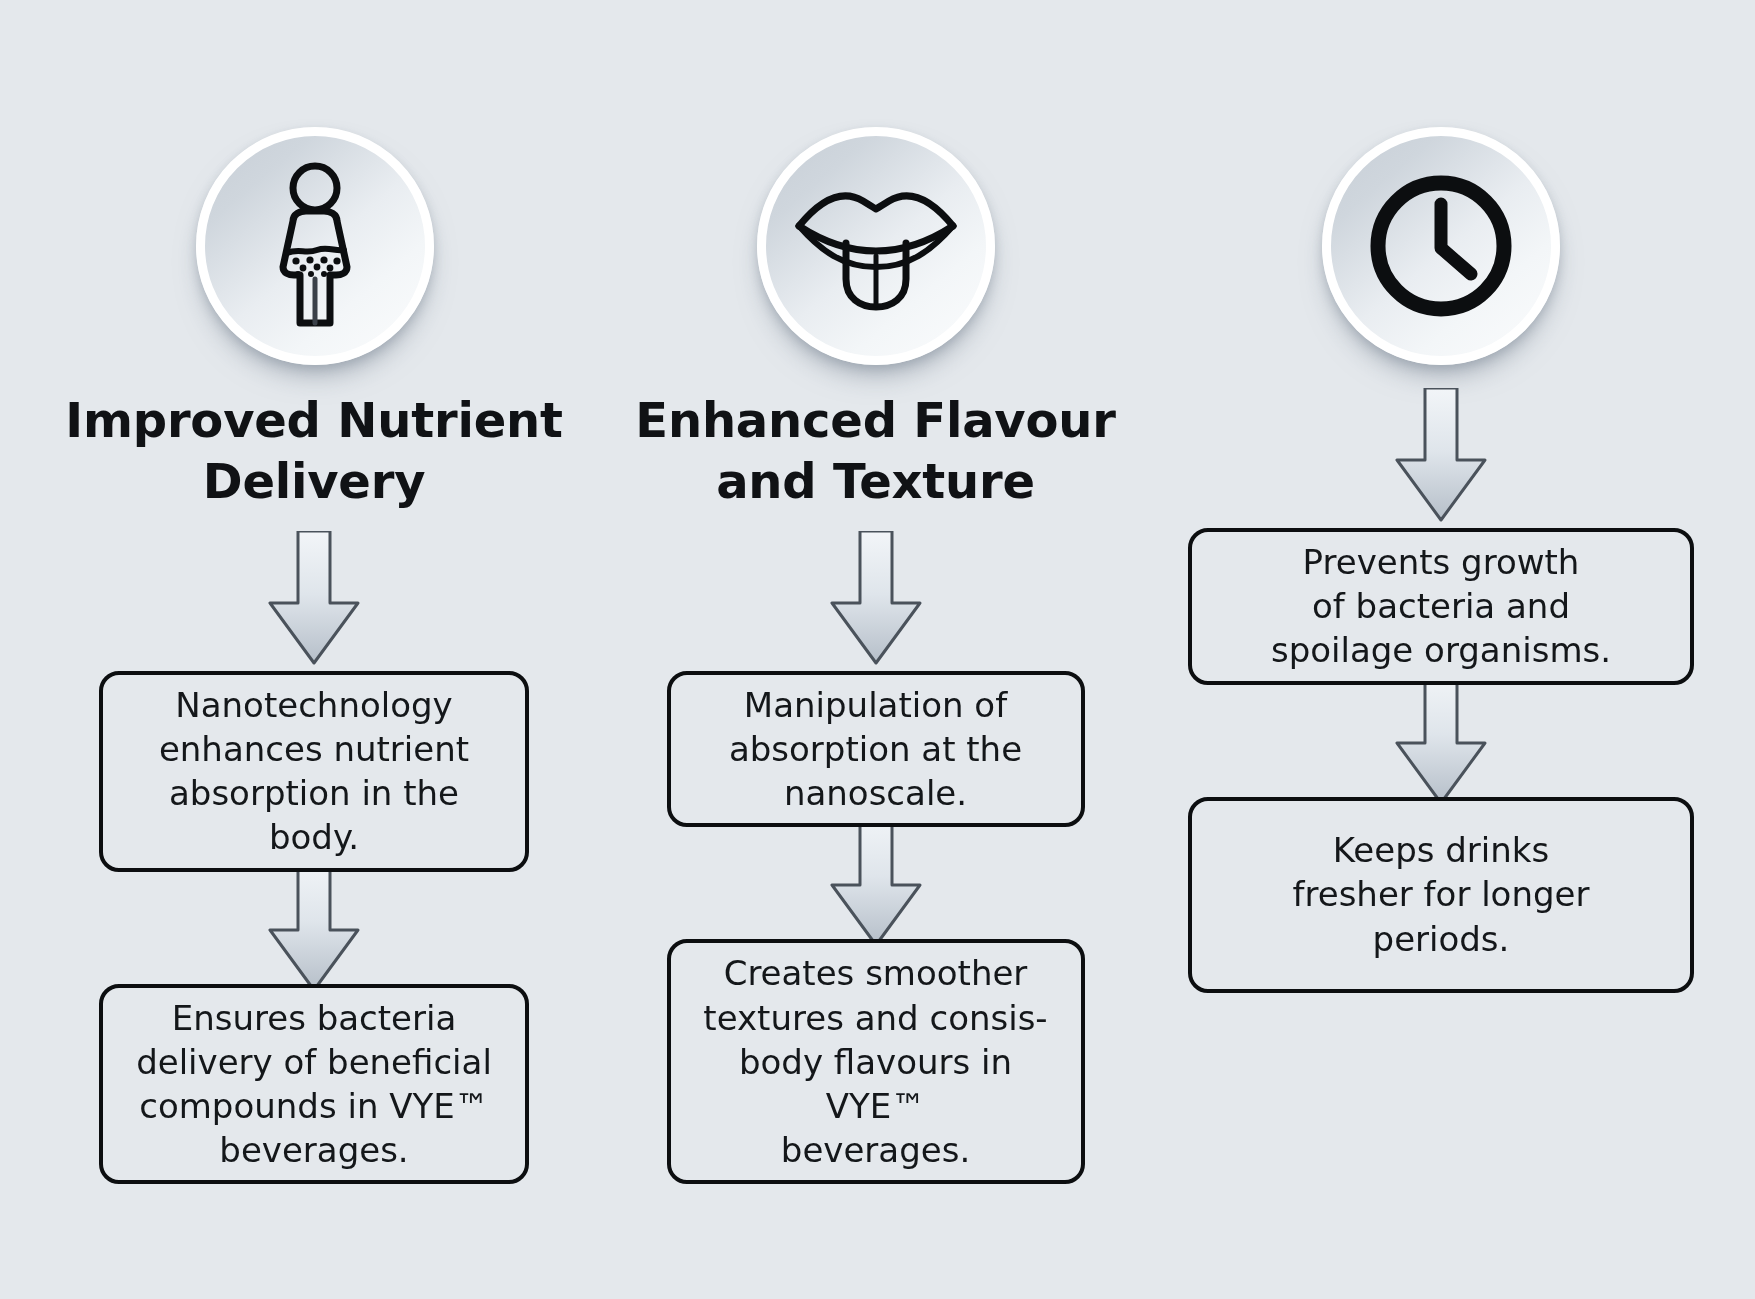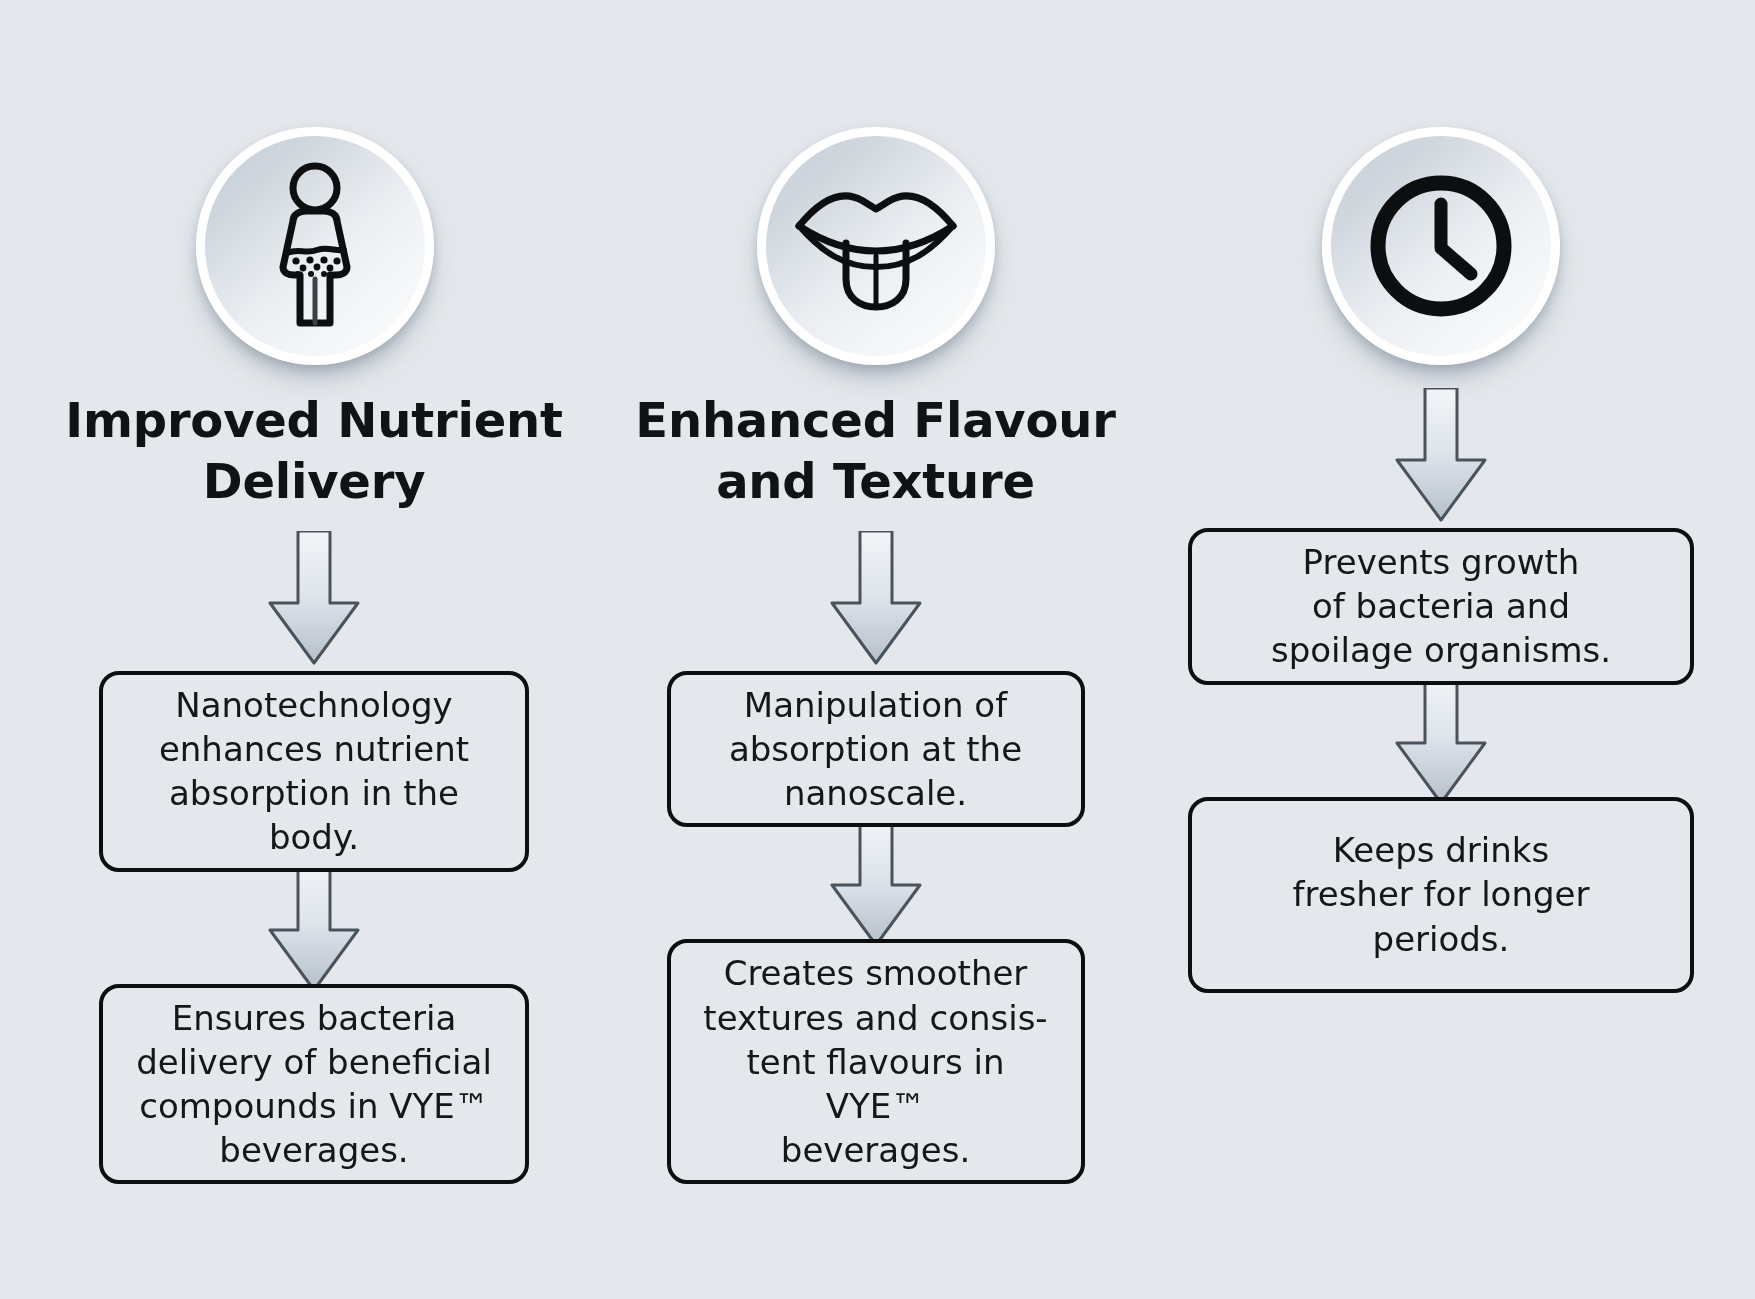--- a/index.html
+++ b/index.html
@@ -213,21 +213,21 @@
 nanoscale.</div>
 
     <span class="arrow second">
       <svg width="112" height="136" viewBox="0 0 112 136">
         <path d="M40 0 L72 0 L72 72 L100 72 L56 132 L12 72 L40 72 Z" fill="url(#ag1)" stroke="#4a525b" stroke-width="3" stroke-linejoin="round"></path>
       </svg>
     </span>
 
     <div class="node bottom">Creates smoother
 textures and consis-
-tent flavours in VYE™
+body flavours in VYE™
 beverages.</div>
   </div>
 
   <div class="column col-2">
 
     <div class="badge-wrap">
       <div class="badge">
         <span>
           <svg width="160" height="160" viewBox="0 0 160 160" fill="none" stroke="#0c0e10" stroke-linecap="round" stroke-linejoin="round">
             <circle cx="80" cy="80" r="63" stroke-width="15"></circle>

